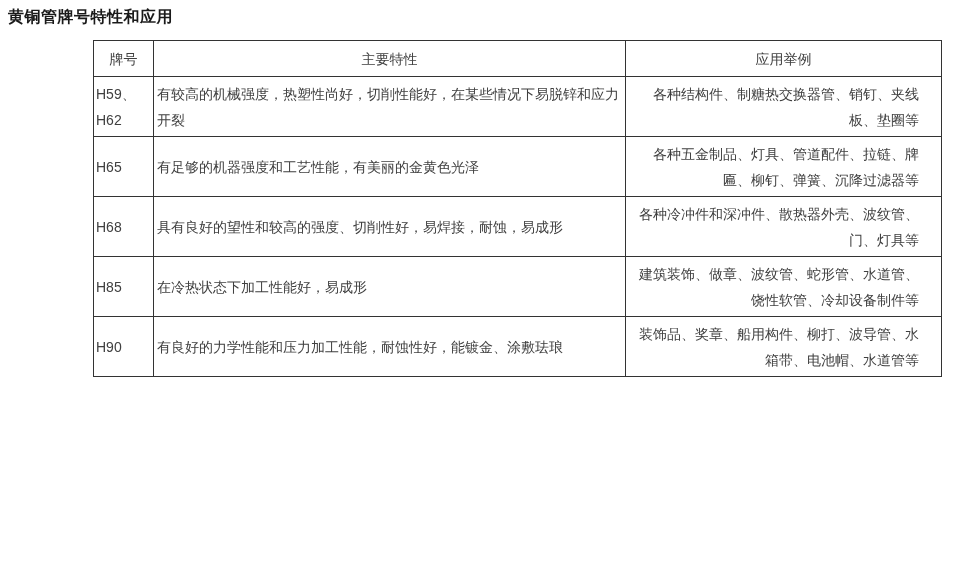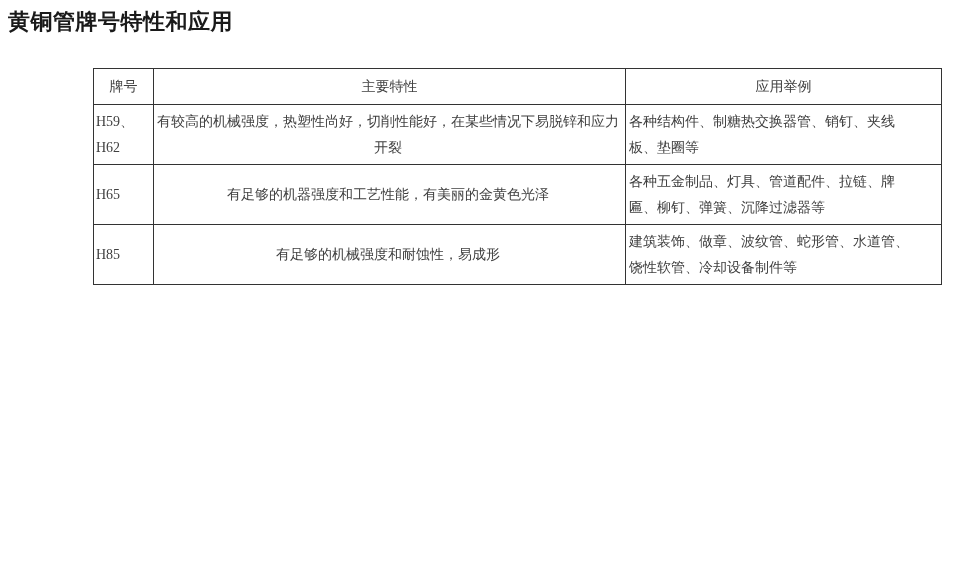--- a/index.html
+++ b/index.html
@@ -3,34 +3,33 @@
 <meta charset="utf-8">
 <style>
   * { box-sizing: border-box; margin: 0; padding: 0; }
   html, body {
     width: 972px; height: 580px;
     background: #ffffff;
     font-family: "Liberation Sans", "DejaVu Sans", sans-serif;
     overflow: hidden;
   }
   .page-title {
-    font-size: 22px;
+    font-size: 16px;
     font-weight: bold;
     color: #1a1a1a;
     padding: 7px 0 0 8px;
     letter-spacing: 0.5px;
   }
   table.grade-table {
     border-collapse: collapse;
     table-layout: fixed;
     width: 848px;
-    margin: 31px 0 0 93px;
+    margin: 12px 0 0 93px;
     color: #404040;
     font-size: 14px;
-    font-family: Liberation Serif, serif;
   }
   .grade-table col.col-grade { width: 60px; }
   .grade-table col.col-char  { width: 472px; }
   .grade-table col.col-app   { width: 316px; }
   .grade-table th, .grade-table td {
     border: 1px solid #333333;
     font-weight: normal;
     vertical-align: middle;
     line-height: 26px;
   }
@@ -38,25 +37,25 @@
     height: 36px;
     text-align: center;
     color: #404040;
   }
   .grade-table tbody tr { height: 60px; }
   td.cell-grade {
     white-space: pre-line;
     padding: 2px 2px;
   }
   td.cell-char {
-    text-align: center;
+    text-align: left;
     padding: 2px 6px 2px 3px;
   }
   td.cell-app {
-    text-align: left;
+    text-align: right;
     padding: 2px 22px 2px 3px;
   }
 </style>
 </head>
 <body>
 
 <div class="page-title">黄铜管牌号特性和应用</div>
 
 <table class="grade-table">
   <colgroup>
@@ -77,24 +76,34 @@
     <td class="cell-char">有较高的机械强度，热塑性尚好，切削性能好，在某些情况下易脱锌和应力开裂</td>
     <td class="cell-app">各种结构件、制糖热交换器管、销钉、夹线板、垫圈等</td>
   </tr>
 
   <tr>
     <td class="cell-grade">H65</td>
     <td class="cell-char">有足够的机器强度和工艺性能，有美丽的金黄色光泽</td>
     <td class="cell-app">各种五金制品、灯具、管道配件、拉链、牌匾、柳钉、弹簧、沉降过滤器等</td>
   </tr>
 
+  <tr>
+    <td class="cell-grade">H68</td>
+    <td class="cell-char">具有良好的望性和较高的强度、切削性好，易焊接，耐蚀，易成形</td>
+    <td class="cell-app">各种冷冲件和深冲件、散热器外壳、波纹管、门、灯具等</td>
+  </tr>
 
 
 
   <tr>
     <td class="cell-grade">H85</td>
-    <td class="cell-char">有足够的机械强度和耐蚀性，易成形</td>
+    <td class="cell-char">在冷热状态下加工性能好，易成形</td>
     <td class="cell-app">建筑装饰、做章、波纹管、蛇形管、水道管、饶性软管、冷却设备制件等</td>
   </tr>
 
+  <tr>
+    <td class="cell-grade">H90</td>
+    <td class="cell-char">有良好的力学性能和压力加工性能，耐蚀性好，能镀金、涂敷珐琅</td>
+    <td class="cell-app">装饰品、奖章、船用构件、柳打、波导管、水箱带、电池帽、水道管等</td>
+  </tr>
 
 </tbody>
 </table>
 
 </body></html>

